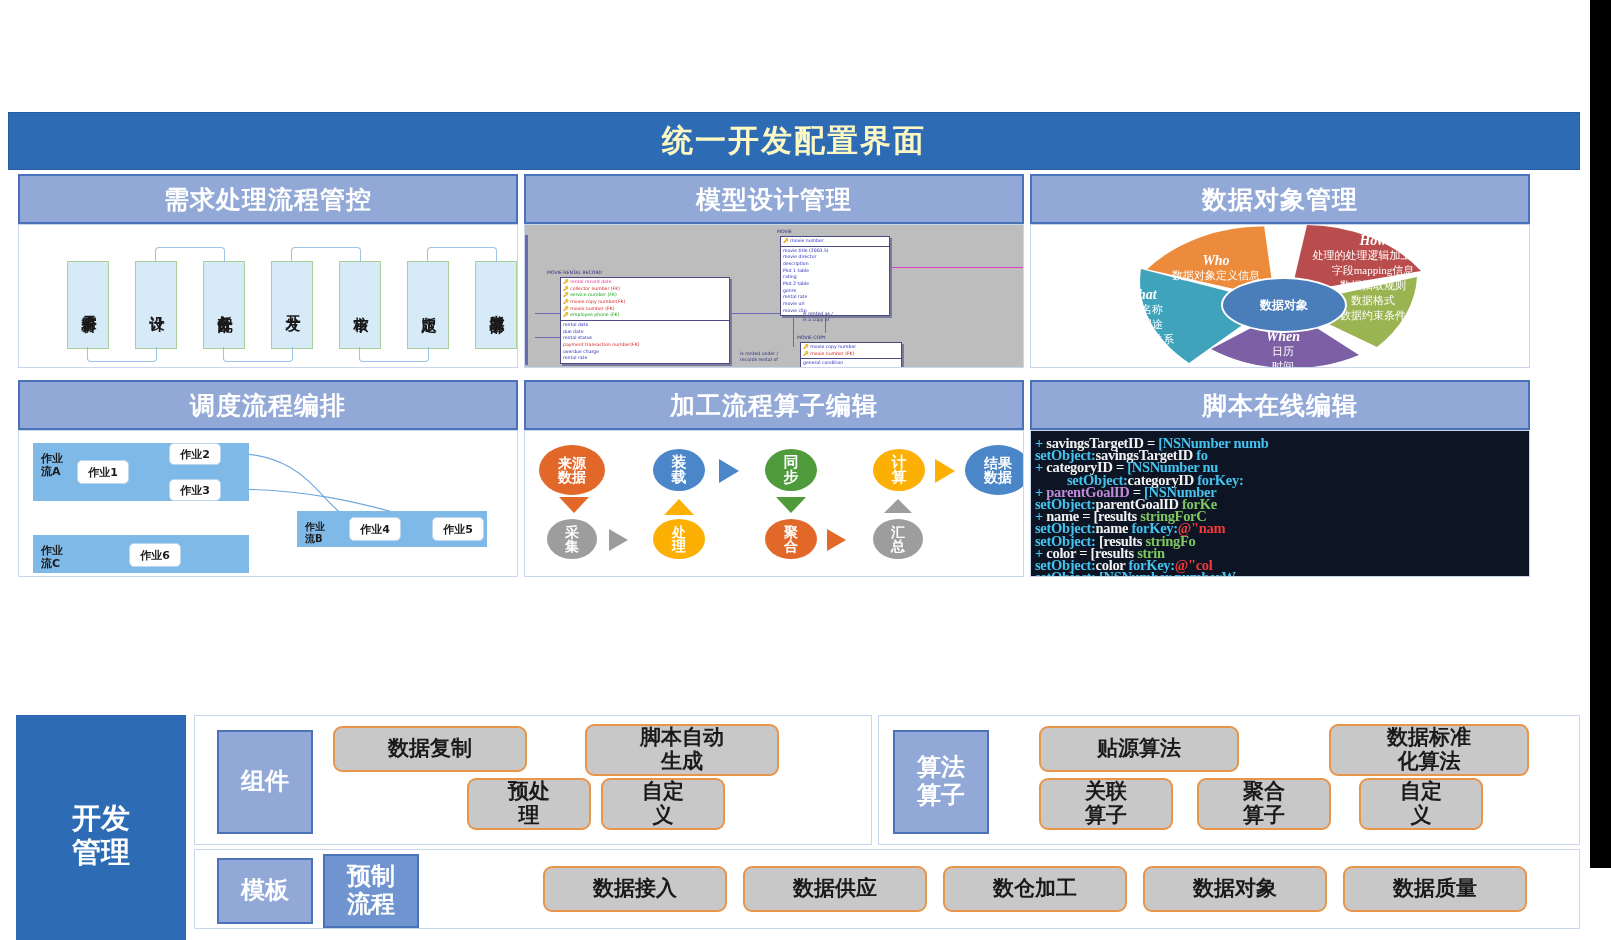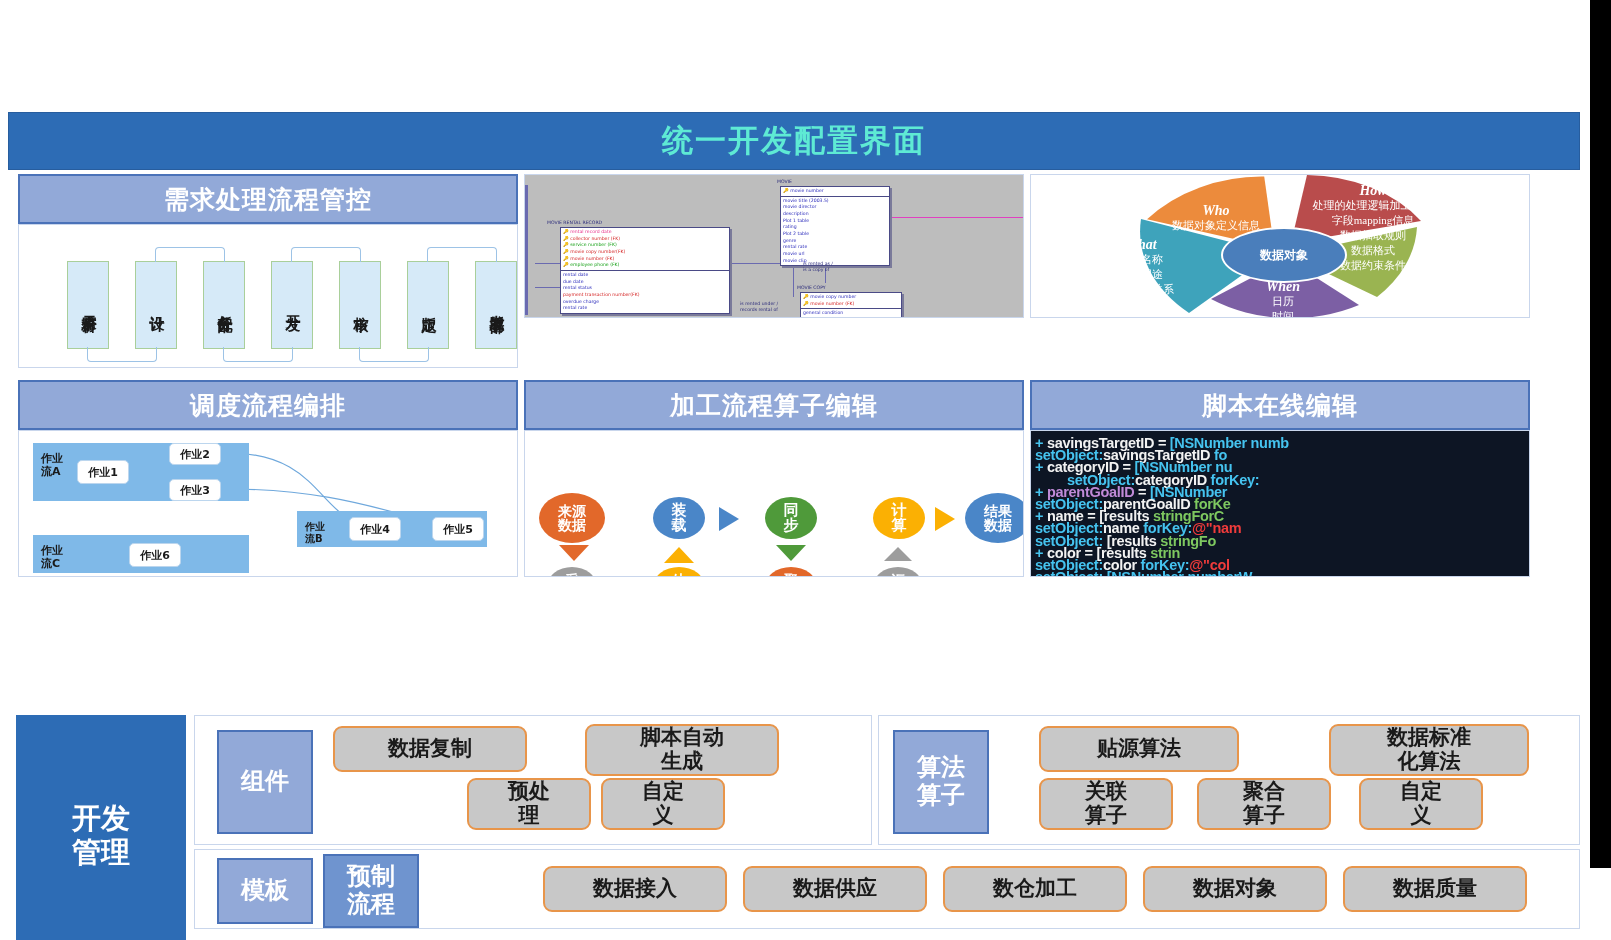--- a/index.html
+++ b/index.html
@@ -4,21 +4,21 @@
 <style>
   html,body{margin:0;padding:0;background:#ffffff;}
   body{width:1611px;height:940px;position:relative;overflow:hidden;
        font-family:"DejaVu Sans","Liberation Sans",sans-serif;}
   .right-black{position:absolute;left:1590px;top:0;width:21px;height:868px;background:#000;}
   .slide{position:absolute;left:8px;top:112px;width:1578px;height:733px;background:#fff;}
 
   
   .title-bar{position:absolute;left:0;top:0;width:1570px;height:56px;background:#2d6cb5;
     border:1px solid #275d9e;display:flex;align-items:center;justify-content:center;}
-  .title-bar span{color:#5eead4;font-size:31px;font-weight:bold;letter-spacing:2px;}
+  .title-bar span{color:#fef9c3;font-size:31px;font-weight:bold;letter-spacing:2px;}
 
   
   .panel{position:absolute;}
   .panel-head{height:46px;background:#92a9d8;border:2px solid #4a72b8;
     display:flex;align-items:center;justify-content:center;}
   .panel-head span{color:#fff;font-size:25px;font-weight:bold;letter-spacing:1px;}
   .panel-body{border:1px solid #c9d6ec;background:#fff;overflow:hidden;position:relative;}
 
   
   .flowwrap{position:absolute;left:18px;top:14px;right:10px;bottom:8px;}
@@ -54,21 +54,21 @@
   .jobnode{position:absolute;background:#fff;border:1px solid #bcd6ee;border-radius:5px;
     display:flex;align-items:center;justify-content:center;font-size:11px;font-weight:bold;color:#1a1a1a;}
 
   
   .opnode{position:absolute;border-radius:50%;display:flex;flex-direction:column;
     align-items:center;justify-content:center;color:#fff;font-weight:bold;line-height:1.02;}
   .tri{position:absolute;width:0;height:0;}
 
   
   .code{position:absolute;inset:0;background:#0d1524;overflow:hidden;
-    font-family:Liberation Sans, sans-serif;}
+    font-family:Liberation Serif, serif;}
   .code .ln{position:absolute;left:4px;white-space:nowrap;font-size:14.5px;font-weight:bold;letter-spacing:-0.3px;}
   .cw{color:#f2f2f2;} .cc{color:#45c3ef;} .cg{color:#7ec860;} .cr{color:#ef3b3b;} .cp{color:#c08ad8;}
 
   
   .devmgmt{position:absolute;left:8px;top:603px;width:1562px;height:128px;}
   .devside{position:absolute;left:0;top:0;width:170px;height:240px;background:#2d6cb5;
     display:flex;align-items:center;justify-content:center;}
   .devside span{color:#fff;font-size:29px;font-weight:bold;line-height:1.18;text-align:center;}
   .devcard{position:absolute;background:#fff;border:1px solid #c9d6ec;}
   .catbox{position:absolute;background:#92a9d8;border:2px solid #4a72b8;
@@ -122,20 +122,23 @@
         <div class="fl" style="left:118px;top:8px;width:68px;height:14px;border-width:1px 1px 0 1px;border-radius:4px 4px 0 0;"></div>
         <div class="fl" style="left:186px;top:108px;width:68px;height:14px;border-width:0 1px 1px 1px;border-radius:0 0 4px 4px;"></div>
         <div class="fl" style="left:254px;top:8px;width:68px;height:14px;border-width:1px 1px 0 1px;border-radius:4px 4px 0 0;"></div>
         <div class="fl" style="left:322px;top:108px;width:68px;height:14px;border-width:0 1px 1px 1px;border-radius:0 0 4px 4px;"></div>
         <div class="fl" style="left:390px;top:8px;width:68px;height:14px;border-width:1px 1px 0 1px;border-radius:4px 4px 0 0;"></div>
       </div>
     </div>
   </div>
 
   <div class="panel" style="left:516px;top:62px;width:500px;">
+    <div class="panel-head">
+      <span>模型设计管理</span>
+    </div>
     <div class="panel-body" style="height:142px;">
       <div class="er">
         <div class="erline" style="left:0;top:10px;width:3px;height:130px;"></div>
         <div class="ermag" style="left:330px;top:42px;width:170px;"></div>
         <div class="erline" style="left:10px;top:88px;width:28px;height:1px;"></div>
         <div class="erline" style="left:10px;top:112px;width:28px;height:1px;"></div>
         <div class="erline" style="left:198px;top:88px;width:72px;height:1px;"></div>
         <div class="erline" style="left:268px;top:88px;width:1px;height:34px;"></div>
         <div class="erline" style="left:300px;top:72px;width:1px;height:36px;"></div>
         <div class="erline" style="left:105px;top:125px;width:1px;height:14px;"></div>
@@ -193,20 +196,23 @@
           <div class="eb">
             <div class="row cblue">general condition</div>
             <div class="row cblue">movie format</div>
           </div>
         </div>
       </div>
     </div>
   </div>
 
   <div class="panel" style="left:1022px;top:62px;width:500px;">
+    <div class="panel-head">
+      <span>数据对象管理</span>
+    </div>
     <div class="panel-body" style="height:142px;">
       <div class="wheel">
         <svg width="500" height="142" viewBox="0 0 500 142">
           <g transform="translate(250,78)">
             <path d="M -6,-6 L -128,-52 A 138,104 0 0 1 -6,-78 Z" fill="#ec8b3c" transform="rotate(-8)"></path>
             <path d="M -8,0 L -140,-34 A 142,108 0 0 0 -92,60 Z" fill="#3ea3bb"></path>
             <path d="M -70,46 A 140,106 0 0 0 78,52 L 6,6 Z" fill="#7c5fa4"></path>
             <path d="M 8,2 L 96,44 A 140,106 0 0 0 136,-26 Z" fill="#9ab451"></path>
             <path d="M 10,-10 L 140,-32 A 142,108 0 0 0 26,-78 Z" fill="#b94c4c"></path>
           </g>
@@ -281,21 +287,21 @@
         <div class="jobnode" style="left:110px;top:112px;width:50px;height:22px;">作业6</div>
       </div>
     </div>
   </div>
 
   <div class="panel" style="left:516px;top:268px;width:500px;">
     <div class="panel-head">
       <span>加工流程算子编辑</span>
     </div>
     <div class="panel-body" style="height:145px;">
-      <div style="position:absolute;inset:0;margin-top:48px;">
+      <div style="position:absolute;inset:0;">
         <div class="opnode" style="left:14px;top:14px;width:66px;height:50px;background:#e2682a;font-size:14px;white-space:pre-line;">来源
 数据</div>
         <div class="opnode" style="left:128px;top:18px;width:52px;height:42px;background:#4a86c8;font-size:15px;white-space:pre-line;">装
 载</div>
         <div class="tri" style="left:194px;top:28px;border-left:20px solid #4a86c8;border-top:12px solid transparent;border-bottom:12px solid transparent;"></div>
         <div class="opnode" style="left:240px;top:18px;width:52px;height:42px;background:#4f9a3a;font-size:15px;white-space:pre-line;">同
 步</div>
         <div class="opnode" style="left:348px;top:18px;width:52px;height:42px;background:#fbb003;font-size:15px;white-space:pre-line;">计
 算</div>
         <div class="tri" style="left:410px;top:28px;border-left:20px solid #fbb003;border-top:12px solid transparent;border-bottom:12px solid transparent;"></div>

